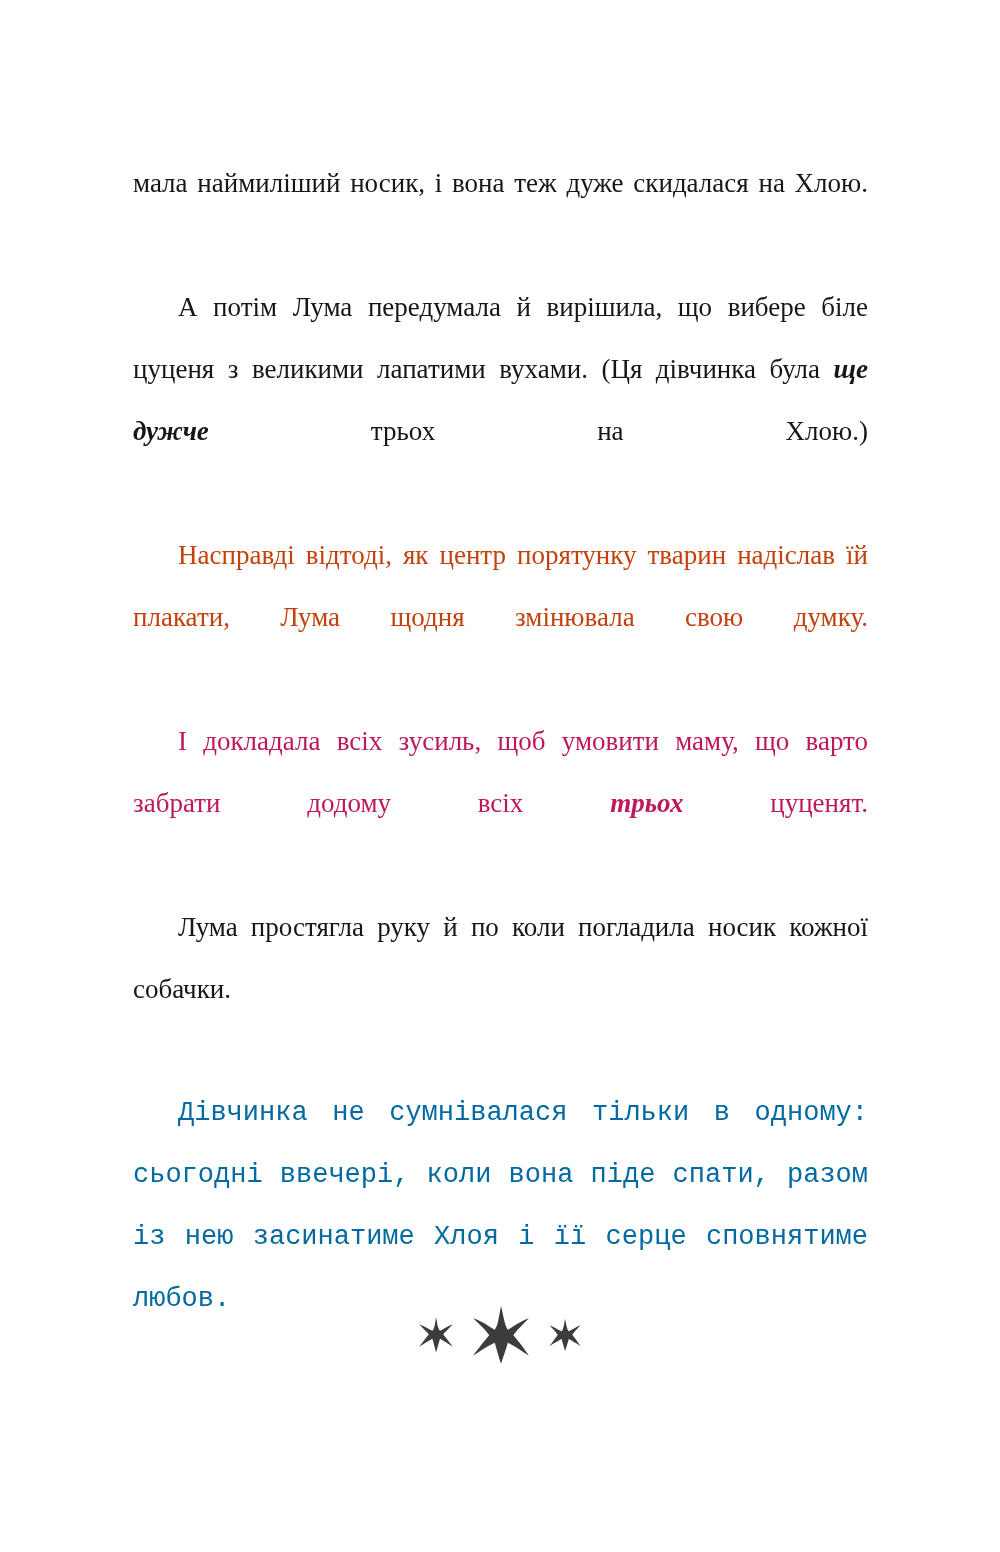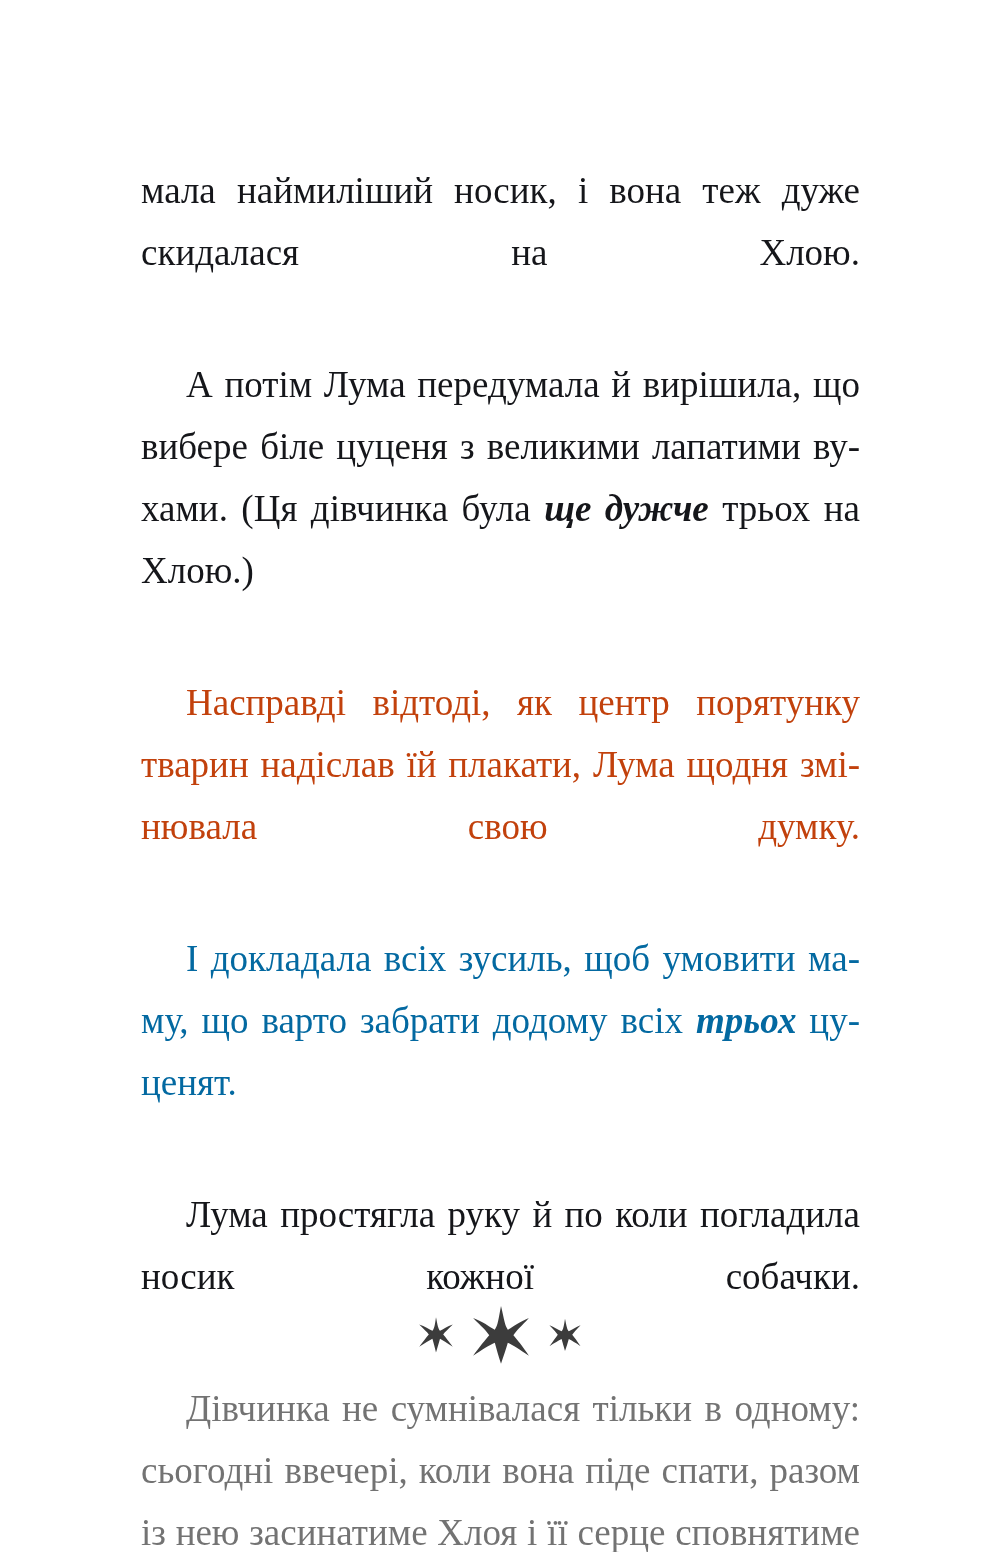--- a/index.html
+++ b/index.html
@@ -18,23 +18,23 @@
   }
 
   .text-column {
     position: absolute;
     left: 133px;
     top: 152px;
     width: 735px;
   }
 
   .para {
-    margin: 8px;
+    margin: 0;
     font-family: "Liberation Serif", "DejaVu Serif", serif;
-    font-size: 37px;
+    font-size: 27px;
     line-height: 62px;
     color: #15161a;
     text-align: justify;
     text-justify: inter-word;
     hyphens: manual;
     -webkit-hyphens: manual;
     word-spacing: 0.01em;
   }
 
   .para.indent {
@@ -74,23 +74,23 @@
 </style>
 </head>
 <body>
 
 <div class="page" style="background: rgb(255, 255, 255);">
 
   <div class="text-column">
     <p class="para" id="p0" style="color: rgb(21, 22, 26);"><span>мала наймиліший носик, і вона теж дуже скидалася на Хлою.</span></p>
     <p class="para indent" id="p1" style="color: rgb(21, 22, 26);"><span>А потім Лума передумала й вирішила, що вибере біле цуценя з великими лапатими ву­хами. (Ця дівчинка була </span><span class="em">ще дужче</span><span> трьох на Хлою.)</span></p>
     <p class="para indent" id="p2" style="color: #c2410c;"><span>Насправді відтоді, як центр порятунку тва­рин надіслав їй плакати, Лума щодня змі­ню­вала свою думку.</span></p>
-    <p class="para indent" id="p3" style="color: #0369a1;"><span>І докладала всіх зусиль, щоб умовити ма­му, що варто забрати додому всіх </span><span class="em">трьох</span><span> цу­ценят.</span></p>
+    <p class="para indent" id="p3" style="color: #be185d;"><span>І докладала всіх зусиль, щоб умовити ма­му, що варто забрати додому всіх </span><span class="em">трьох</span><span> цу­ценят.</span></p>
     <p class="para indent" id="p4" style="color: rgb(21, 22, 26);"><span>Лума простягла руку й по коли погладила носик кожної собачки.</span></p>
-    <p class="para indent" id="p5" style="color: #737373;"><span>Дівчинка не сумнівалася тільки в одному: сьогодні ввечері, коли вона піде спати, разом із нею засинатиме Хлоя і її серце сповня­ти­ме любов.</span></p>
+    <p class="para indent" id="p5" style="color: #0369a1; font-family: Liberation Mono, monospace;"><span>Дівчинка не сумнівалася тільки в одному: сьогодні ввечері, коли вона піде спати, разом із нею засинатиме Хлоя і її серце сповня­ти­ме любов.</span></p>
   </div>
 
   <div class="ornament">
     <span class="star-sm-left">
       <svg width="40" height="40" viewBox="0 0 100 100" aria-hidden="true">
         <path class="orn-fill" d="M50 8 C54 28 55 36 60 42 C68 38 78 31 92 26 C80 38 72 45 68 51
                  C74 58 82 68 92 82 C78 73 68 66 60 62 C57 72 54 84 50 96
                  C47 84 44 72 41 62 C33 66 22 73 8 82 C18 68 26 58 32 51
                  C28 45 20 38 8 26 C22 31 33 38 41 42 C46 36 47 28 50 8 Z" fill="#3c3c3c"></path>
       </svg>

